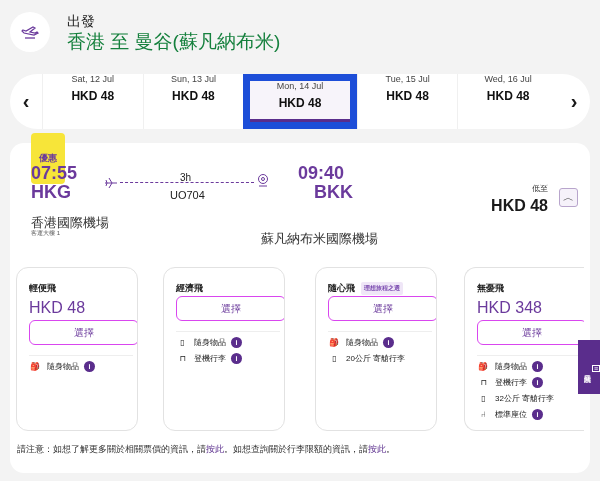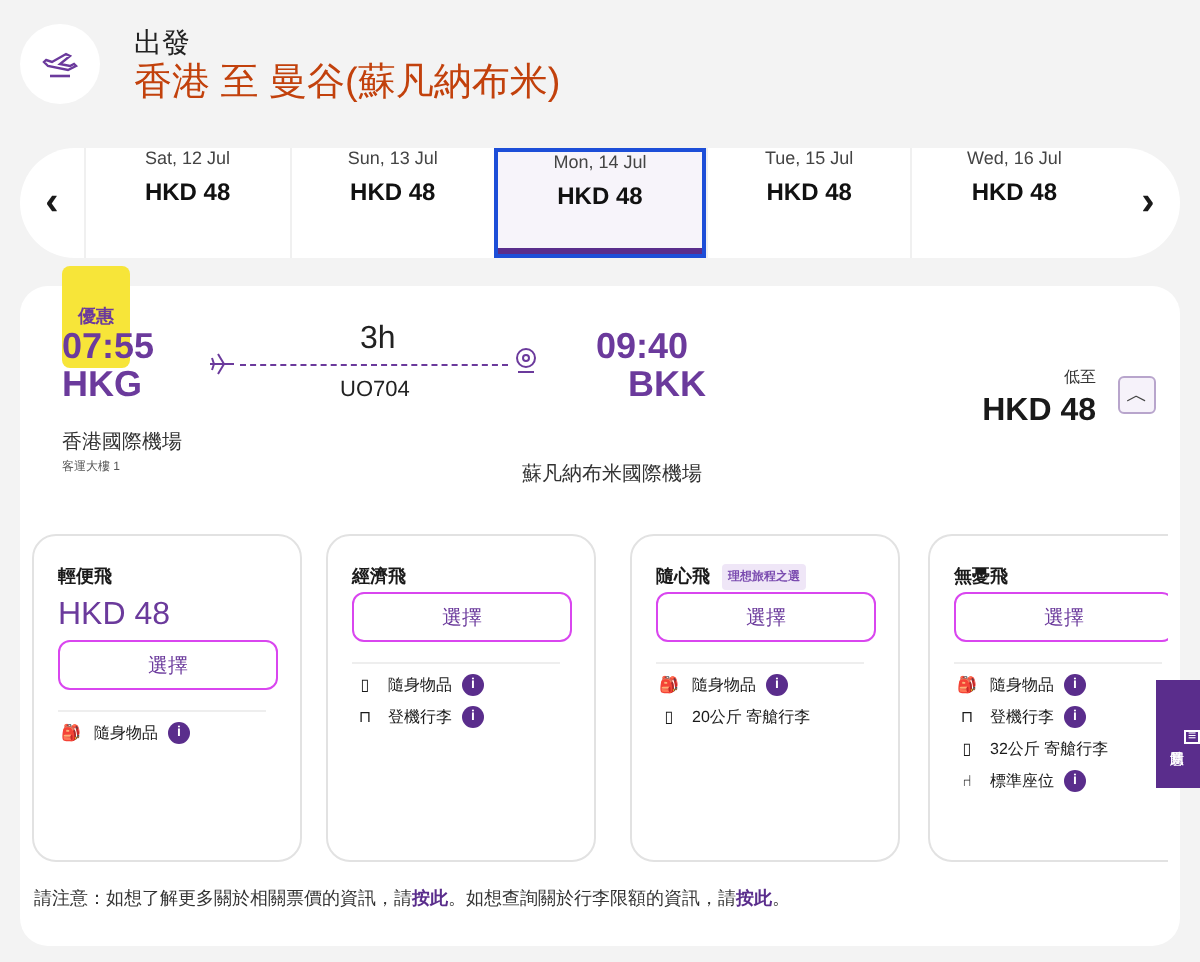--- a/index.html
+++ b/index.html
@@ -1,50 +1,50 @@
 <!DOCTYPE html>
 <html><head>
 <meta charset="utf-8">
 <style>
 *{box-sizing:border-box;margin:0;padding:0}
 body{width:600px;height:481px;background:#f3f3f3;font-family:"Liberation Sans","DejaVu Sans",sans-serif;color:#1a1a1a;position:relative;overflow:hidden}
 .hdr{position:absolute;left:10px;top:12px;display:flex;align-items:flex-start}
 .hdr-icon{width:40px;height:40px;border-radius:50%;background:#fff;display:flex;align-items:center;justify-content:center;margin-right:17px}
 .hdr-sub{font-size:14px;color:#222;line-height:18px}
-.hdr-title{font-size:19px;color:#c2410c;line-height:24px}
+.hdr-title{font-size:19px;color:#15803d;line-height:24px}
 .dates{position:absolute;left:10px;top:74px;width:580px;height:55px;background:#fff;border-radius:28px;display:flex;align-items:stretch;overflow:hidden}
 .nav{width:32px;display:flex;align-items:center;justify-content:center;font-size:20px;font-weight:bold;cursor:pointer}
 .dt{flex:1;display:flex;flex-direction:column;align-items:center;border-left:1px solid #f0f0f0;position:relative}
 .dt .d{font-size:9px;color:#444;margin-bottom:5px}
 .dt .p{font-size:12px;font-weight:bold;color:#111}
-.dt.sel{background:#f7f4fa;border:2px solid #1d4ed8}
+.dt.sel{background:#f7f4fa;border:7px solid #1d4ed8}
 .dt.sel::after{content:"";position:absolute;left:0;right:0;bottom:0;height:3px;background:#5a2d8c}
 .card{position:absolute;left:10px;top:143px;width:580px;height:330px;background:#fff;border-radius:14px}
 .badge{position:absolute;left:31px;top:133px;background:#f7e539;color:#6b3a9c;font-size:9px;font-weight:bold;padding:19px 8px;border-radius:4px}
 .time{position:absolute;font-size:18px;font-weight:bold;color:#6b3a9c;line-height:22px}
-.ap{position:absolute;font-size:10px;color:#333}
+.ap{position:absolute;font-size:13px;color:#333}
 .term{position:absolute;font-size:6px;color:#555}
 .line{position:absolute;left:120px;top:182px;width:134px;border-top:1px dashed #6b3a9c}
-.dur{position:absolute;left:180px;top:161px;font-size:16px;color:#222}
+.dur{position:absolute;left:180px;top:172px;font-size:10px;color:#222}
 .flt{position:absolute;left:170px;top:189px;font-size:11px;color:#222}
 .low{position:absolute;right:52px;top:183px;font-size:8px;color:#333}
 .lowp{position:absolute;right:52px;top:197px;font-size:16px;font-weight:bold}
 .coll{position:absolute;left:559px;top:188px;width:19px;height:19px;border:1px solid #b8a5cc;border-radius:3px;background:#f6f2fa;display:flex;align-items:center;justify-content:center;font-size:11px;color:#444}
-.fare{position:absolute;top:267px;width:135px;height:164px;border:1px solid #e2e2e2;border-radius:12px;background:#fff;padding:14px 12px 0 12px;overflow:hidden}
+.fare{position:absolute;top:267px;width:122px;height:164px;border:1px solid #e2e2e2;border-radius:12px;background:#fff;padding:14px 12px 0 12px;overflow:hidden}
 .fname{font-size:9px;font-weight:bold;display:flex;align-items:center;gap:6px;height:12px}
 .tag{font-size:6px;background:#efe6f7;color:#7b4cb0;padding:2px 3px;border-radius:2px;font-weight:bold}
 .fprice{font-size:16px;color:#6b3a9c;margin-top:4px;line-height:20px}
 .sel-btn{margin-top:2px;width:110px;height:25px;border:1px solid #d946ef;border-radius:6px;display:flex;align-items:center;justify-content:center;font-size:10px;color:#6b3a9c;cursor:pointer;background:#fff}
 .sep{margin-top:10px;border-top:1px solid #eee;width:104px}
 .feat{display:flex;align-items:center;font-size:8px;margin-top:4px;height:12px}
 .feat:first-of-type{margin-top:8px}
 .fi{width:13px;height:12px;margin-right:5px;display:inline-flex;align-items:center;justify-content:center}
 .info{width:11px;height:11px;border-radius:50%;background:#5a2d8c;color:#fff;font-size:7px;display:inline-flex;align-items:center;justify-content:center;margin-left:5px;font-weight:bold;cursor:pointer}
 .note{position:absolute;left:17px;top:443px;font-size:9px;color:#333}
-.note a{color:#5a2d8c;font-weight:bold;text-decoration:none;cursor:pointer}
+.note a{color:#5a2d8c;font-weight:normal;text-decoration:none;cursor:pointer}
 .fb{position:absolute;left:578px;top:340px;width:22px;height:54px;background:#5a2d8c;color:#fff;display:flex;flex-direction:column;align-items:center;padding-top:5px;font-size:7px;writing-mode:vertical-rl;cursor:pointer}
 .fb .ic{writing-mode:horizontal-tb;font-size:7px;margin-bottom:3px;border:1px solid #fff;width:8px;height:7px;line-height:5px;text-align:center}
 </style>
 </head>
 <body>
 
 <div class="hdr">
   <div class="hdr-icon">
     <svg width="20" height="16" viewBox="0 0 20 16">
         <path d="M3 6l3 1 7-4 2 1-5 4 5 1 2-1 1 1-4 2-10-2-2-2z" fill="none" stroke="#6b3a9c" stroke-width="1.2"></path>
@@ -167,20 +167,21 @@
   <div class="feat">
       <span class="fi">▯</span>
       <span>20公斤 寄艙行李</span>
     </div>
 </div>
 
 <div class="fare" style="left:464px;width:120px;border-right:none;border-radius:12px 0 0 12px">
   <div class="fname">
       <span>無憂飛</span>
     </div>
+  <div class="fprice">HKD 348</div>
   <div class="sel-btn">選擇</div>
   <div class="sep"></div>
   <div class="feat">
       <span class="fi">🎒</span>
       <span>隨身物品</span>
       <span class="info">i</span>
     </div>
   <div class="feat">
       <span class="fi">⊓</span>
       <span>登機行李</span>

